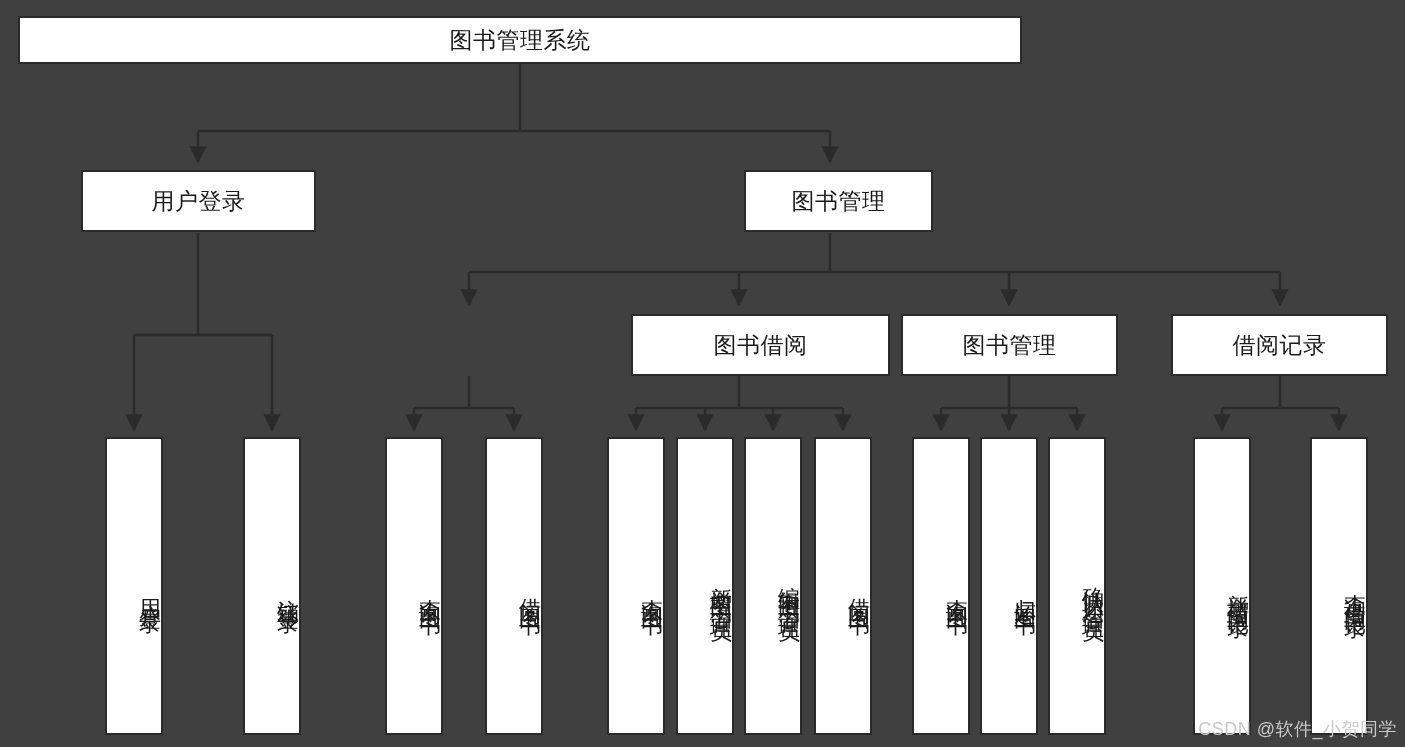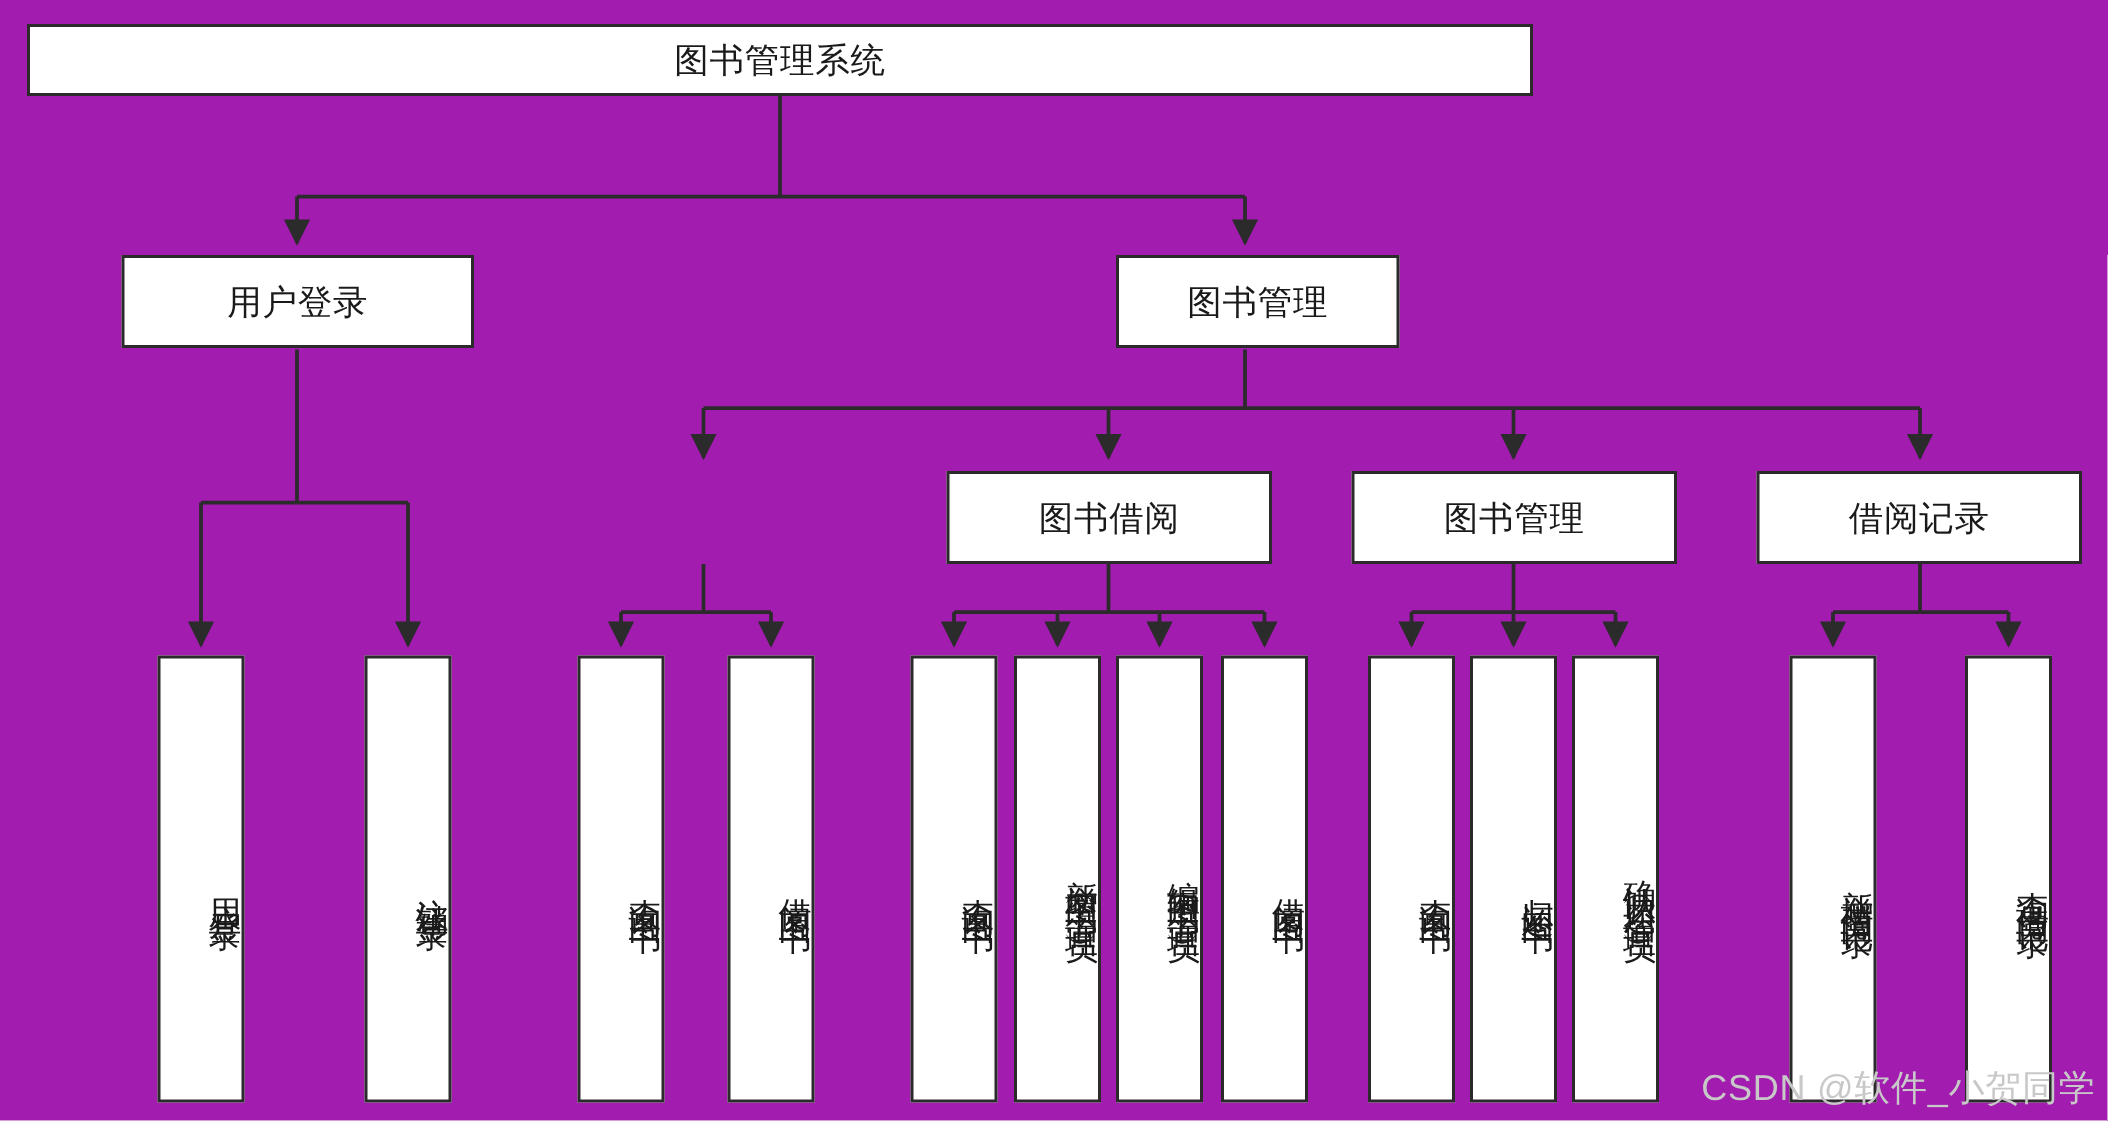--- a/index.html
+++ b/index.html
@@ -8,21 +8,21 @@
     background: #ffffff;
   }
   body {
     font-family: "Liberation Sans", "DejaVu Sans", sans-serif;
     color: #1a1a1a;
   }
   #canvas {
     position: relative;
     width: 1405px;
     height: 747px;
-    background: #a21caf;
+    background: #404040;
     overflow: hidden;
   }
   #edges {
     position: absolute;
     left: 0;
     top: 0;
     width: 1405px;
     height: 747px;
     pointer-events: none;
   }
@@ -57,21 +57,21 @@
   }
   .node.leaf > .label {
     writing-mode: vertical-rl;
     text-orientation: upright;
     display: block;
   }
   .watermark {
     position: absolute;
     right: 8px;
     bottom: 6px;
-    font-size: 24px;
+    font-size: 18px;
     color: #c8c8c8;
     letter-spacing: 0.5px;
     white-space: nowrap;
     font-family: "Liberation Sans", "DejaVu Sans", sans-serif;
   }
 </style>
 </head>
 <body>
 
 <div id="canvas">
@@ -130,21 +130,21 @@
     <span class="label">图书管理系统</span>
   </div>
 
   <div class="node horiz" style="left:81px; top:170px; width:235px; height:62px;">
     <span class="label">用户登录</span>
   </div>
   <div class="node horiz" style="left:716px; top:170px; width:189px; height:62px;margin-left:28px;">
     <span class="label">图书管理</span>
   </div>
 
-  <div class="node horiz" style="left:631px; top:314px; width:217px; height:62px;">
+  <div class="node horiz" style="left:631px; top:314px; width:259px; height:62px;">
     <span class="label">图书借阅</span>
   </div>
   <div class="node horiz" style="left:901px; top:314px; width:217px; height:62px;">
     <span class="label">图书管理</span>
   </div>
   <div class="node horiz" style="left:1171px; top:314px; width:217px; height:62px;">
     <span class="label">借阅记录</span>
   </div>
 
   <div class="node leaf" style="left:105px; top:437px; width:58px; height:298px;">

